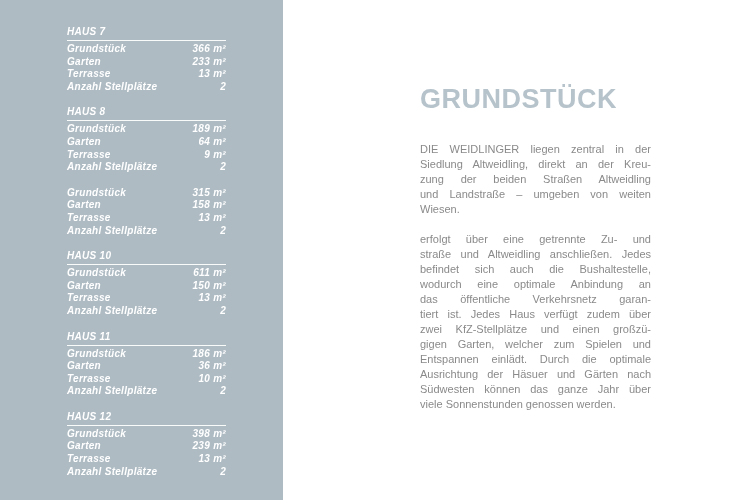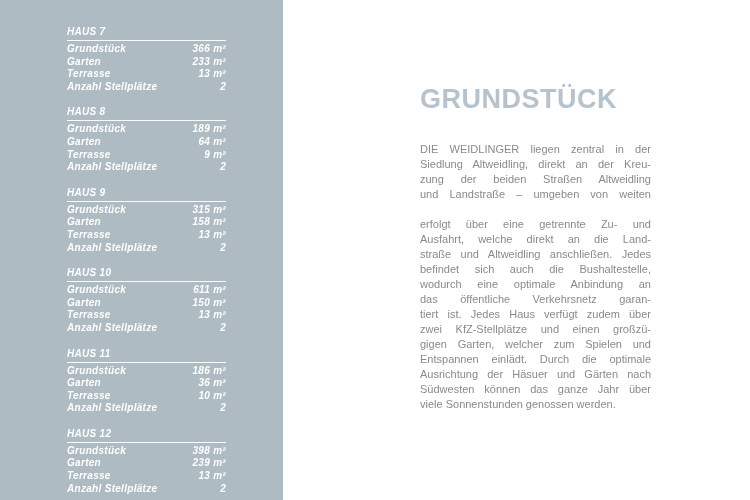--- a/index.html
+++ b/index.html
@@ -114,21 +114,20 @@
           <div class="haus-row">
             <span>Terrasse</span>
             <span class="val">9 m²</span>
           </div>
           <div class="haus-row">
             <span>Anzahl Stellplätze</span>
             <span class="val">2</span>
           </div>
         </section>
         <section class="haus-block">
-          <div class="haus-title">HAUS 9</div>
           <div class="haus-row">
             <span>Grundstück</span>
             <span class="val">315 m²</span>
           </div>
           <div class="haus-row">
             <span>Garten</span>
             <span class="val">158 m²</span>
           </div>
           <div class="haus-row">
             <span>Terrasse</span>
@@ -200,24 +199,24 @@
   </aside>
 
   <main class="content">
     <h1 class="heading">GRUNDSTÜCK</h1>
     <div id="paragraphs">
         <div class="para">
           <div class="line">DIE WEIDLINGER liegen zentral in der</div>
           <div class="line">Siedlung Altweidling, direkt an der Kreu-</div>
           <div class="line">zung der beiden Straßen Altweidling</div>
           <div class="line">und Landstraße – umgeben von weiten</div>
+          <div class="line last">Wiesen.</div>
         </div>
         <div class="para">
           <div class="line">erfolgt über eine getrennte Zu- und</div>
-          <div class="line">Ausfahrt, welche direkt an die Land-</div>
           <div class="line">straße und Altweidling anschließen. Jedes</div>
           <div class="line">befindet sich auch die Bushaltestelle,</div>
           <div class="line">wodurch eine optimale Anbindung an</div>
           <div class="line">das öffentliche Verkehrsnetz garan-</div>
           <div class="line">tiert ist. Jedes Haus verfügt zudem über</div>
           <div class="line">zwei KfZ-Stellplätze und einen großzü-</div>
           <div class="line">gigen Garten, welcher zum Spielen und</div>
           <div class="line">Entspannen einlädt. Durch die optimale</div>
           <div class="line">Ausrichtung der Häsuer und Gärten nach</div>
           <div class="line">Südwesten können das ganze Jahr über</div>

